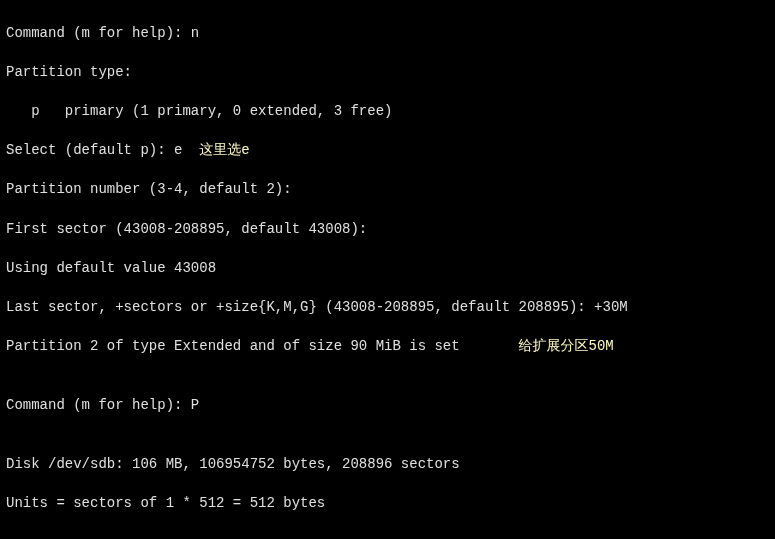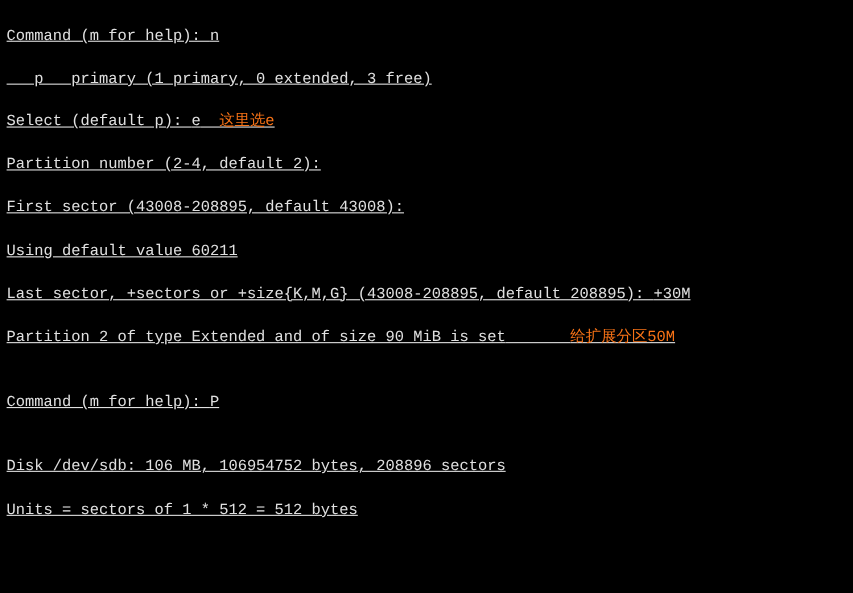--- a/index.html
+++ b/index.html
@@ -12,33 +12,34 @@
     line-height: 1.4;
     width: 775px;
     height: 539px;
     overflow: hidden;
   }
   .terminal {
     padding: 4px 6px;
     white-space: pre;
     position: relative;
   }
-  .line { white-space: pre; text-decoration: underline; }
-  .anno-teal { color: #f97316; }
+  .line { white-space: pre; }
+  .anno-teal { color: #fef9c3; }
 </style>
 </head>
 <body>
 
 <div class="terminal">
 <div class="line"><span>Command (m for help): </span><span>n</span></div>
+<div class="line">Partition type:</div>
 <div class="line">   p   primary (1 primary, 0 extended, 3 free)</div>
 <div class="line"><span>Select (default p): </span><span>e</span><span class="anno-teal">  这里选e</span></div>
-<div class="line">Partition number (2-4, default 2):</div>
+<div class="line">Partition number (3-4, default 2):</div>
 <div class="line">First sector (43008-208895, default 43008):</div>
-<div class="line">Using default value 60211</div>
+<div class="line">Using default value 43008</div>
 <div class="line"><span>Last sector, +sectors or +size{K,M,G} (43008-208895, default 208895): </span><span>+30M</span></div>
 <div class="line"><span>Partition 2 of type Extended and of size 90 MiB is set</span>       <span class="anno-teal">给扩展分区50M</span></div>
 <div class="line"></div>
 <div class="line"><span>Command (m for help): </span><span>P</span></div>
 <div class="line"></div>
 <div class="line">Disk /dev/sdb: 106 MB, 106954752 bytes, 208896 sectors</div>
 <div class="line">Units = sectors of 1 * 512 = 512 bytes</div>
 
 
 

